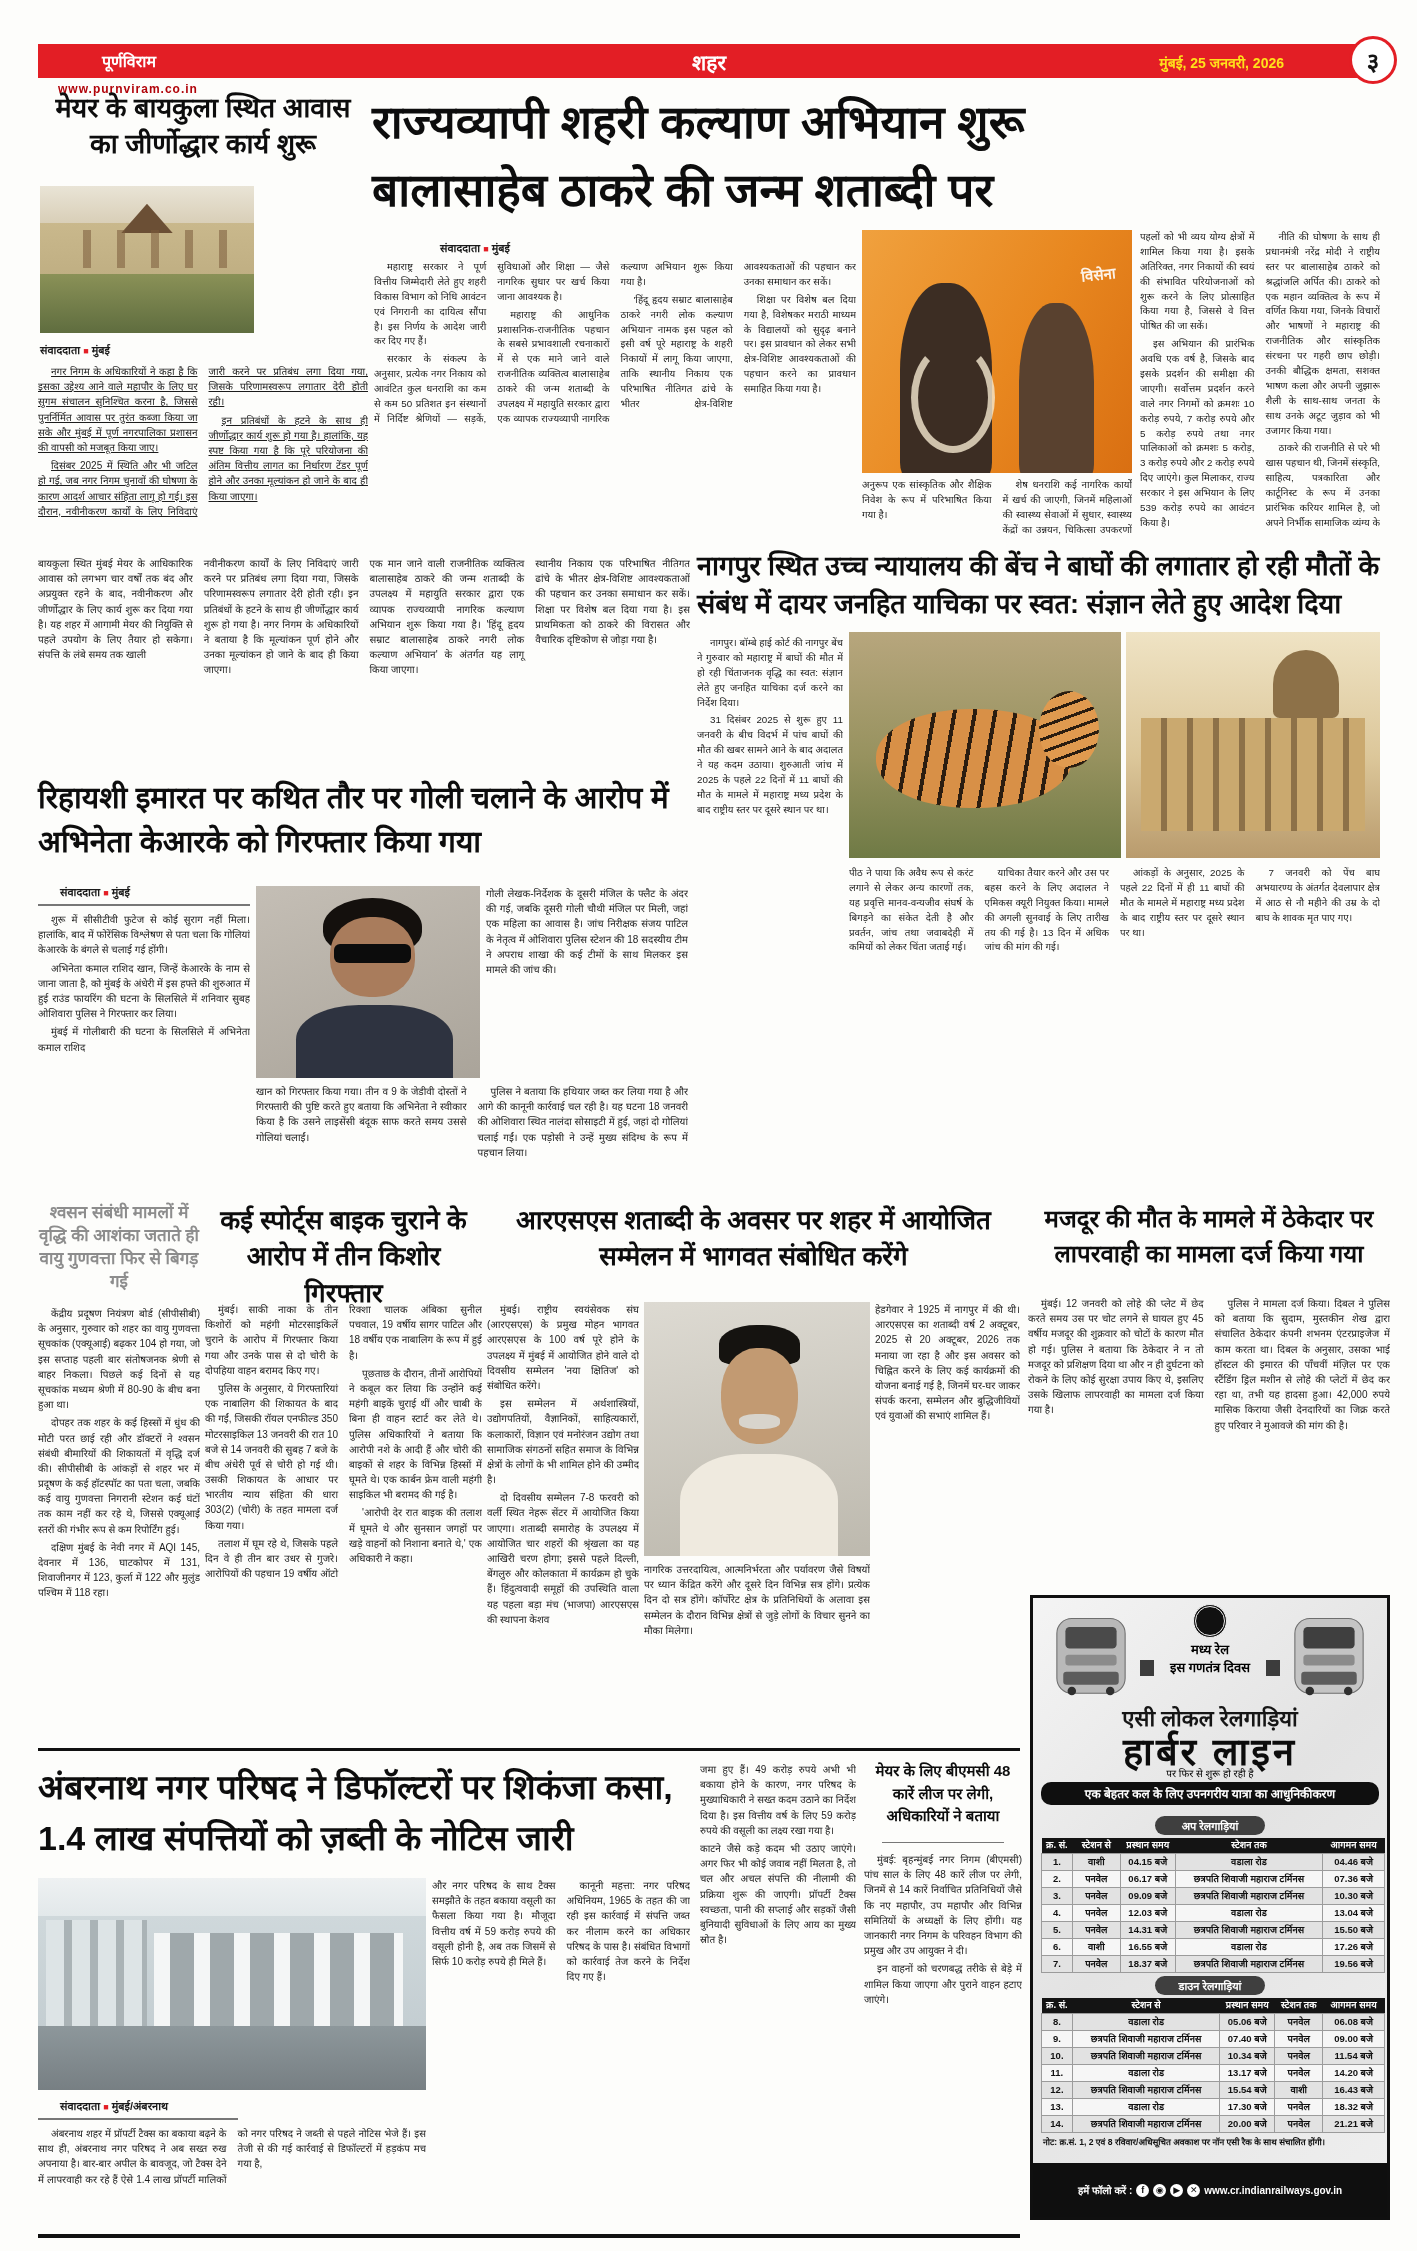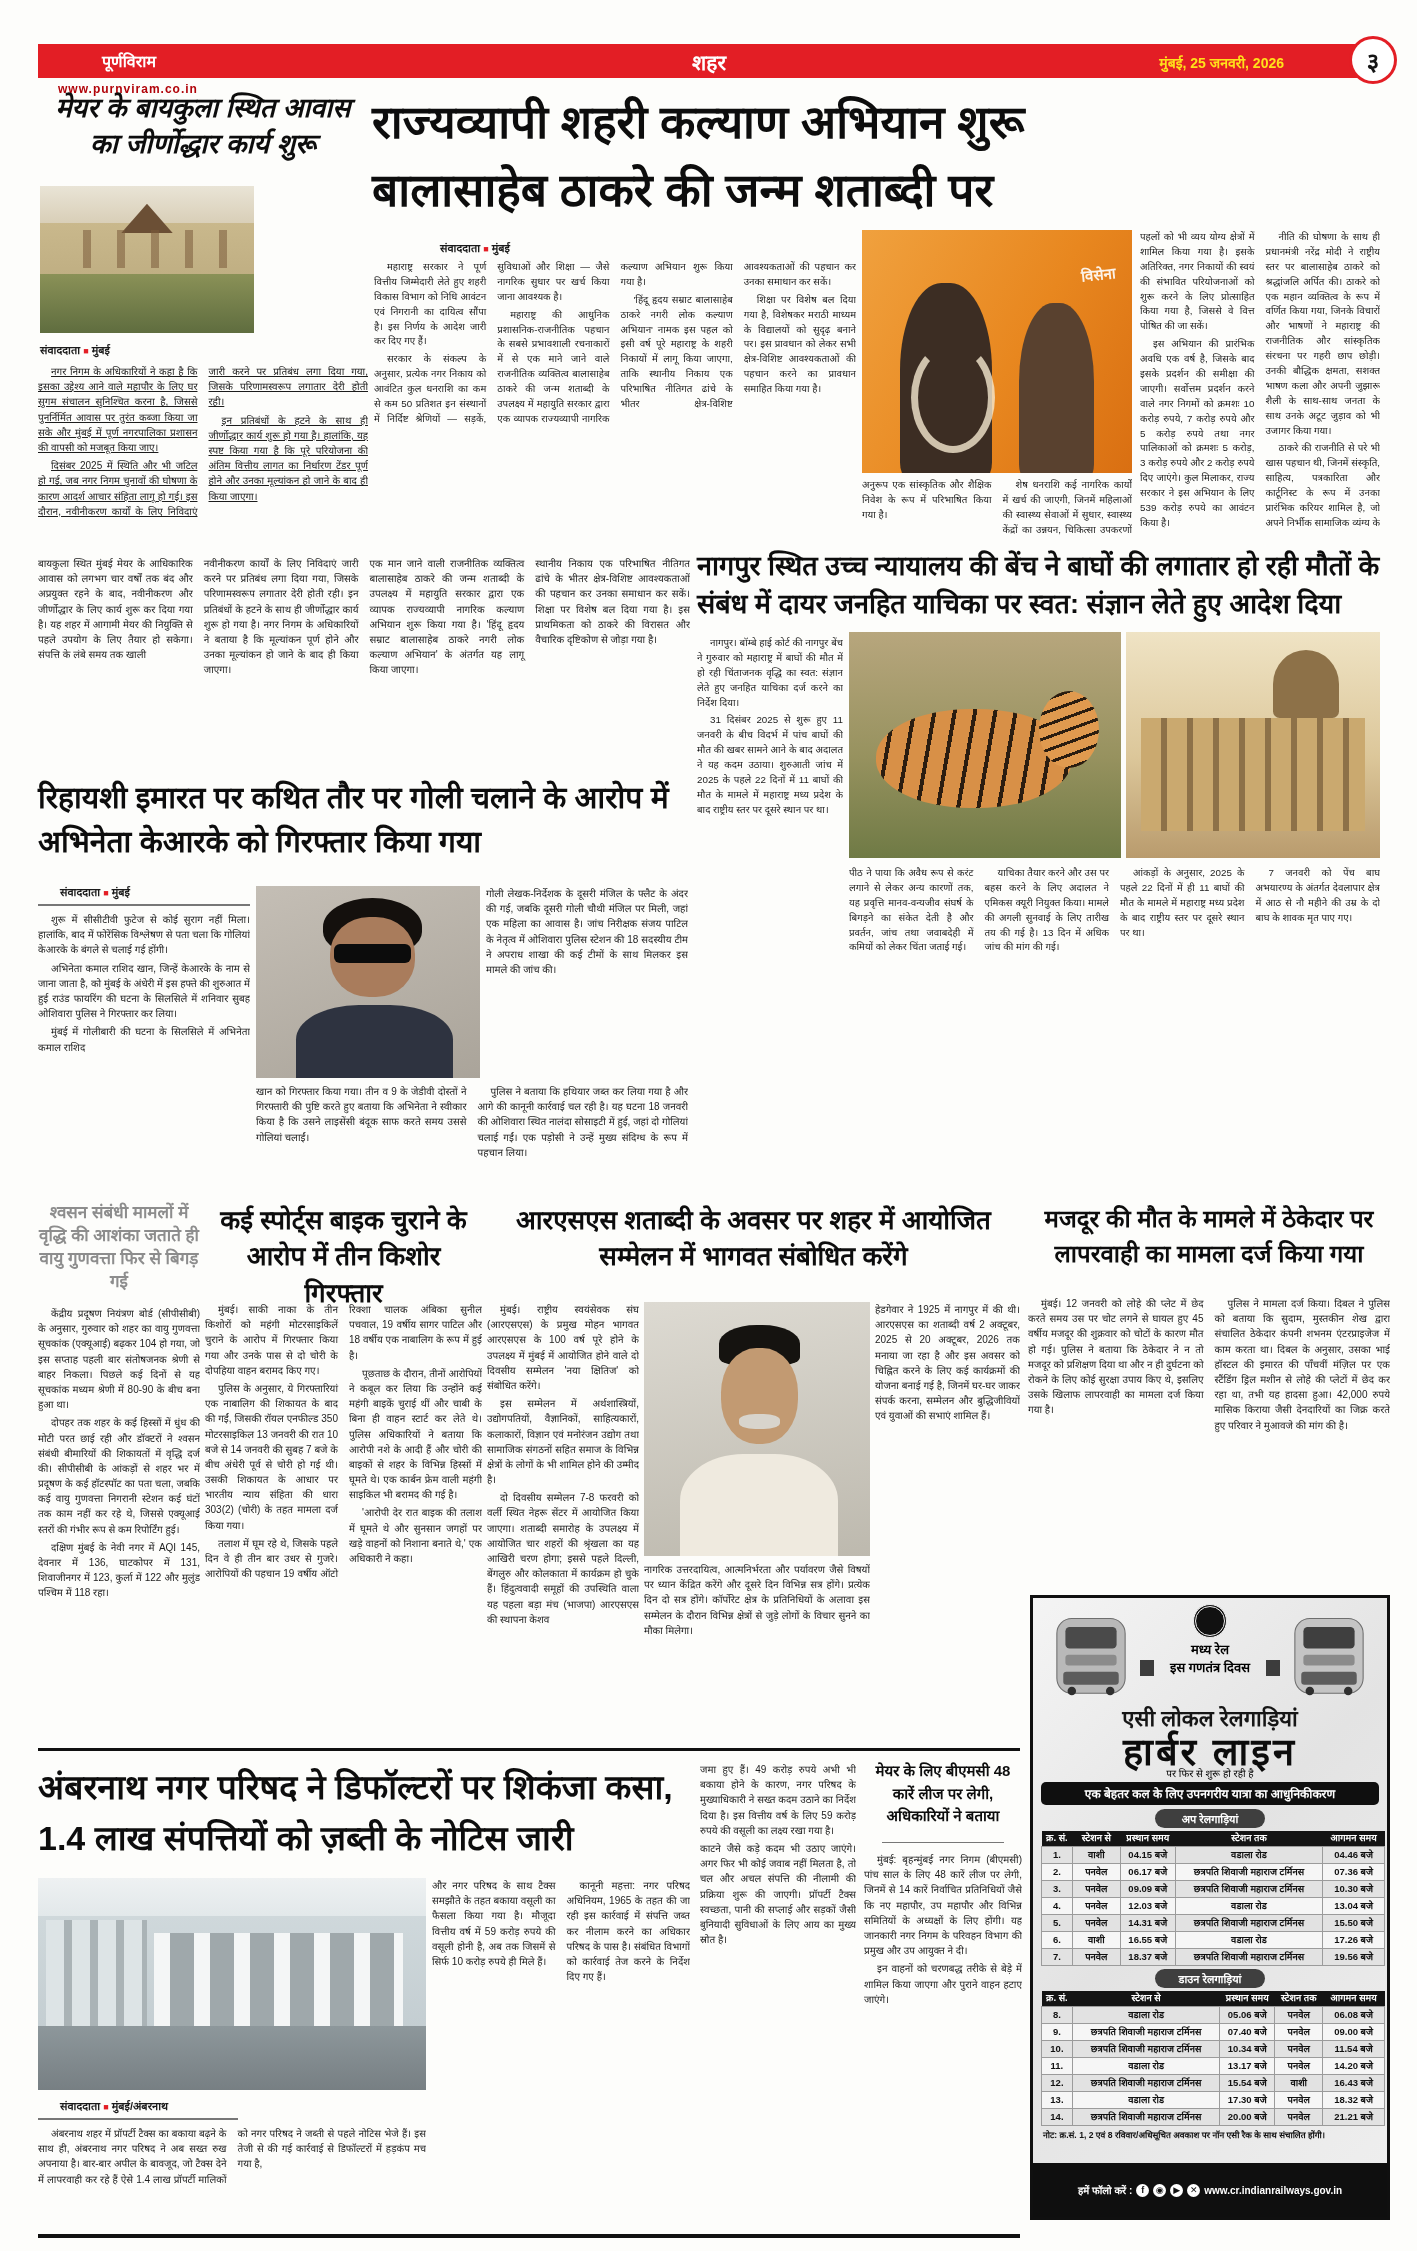--- a/index.html
+++ b/index.html
@@ -74,22 +74,22 @@
   .ad-center{position:absolute;left:50%;top:6px;transform:translateX(-50%);text-align:center;width:140px;}
   .cr-logo{width:34px;height:34px;margin:0 auto;border-radius:50%;background:#111;
            border:3px double #f0f0f0;box-sizing:border-box;}
   .cr-name{font-weight:800;font-size:13px;margin-top:2px;}
   .occasion{font-weight:800;font-size:13px;line-height:1.25;margin-top:2px;
             border-left:14px solid #3c3c3c;border-right:14px solid #3c3c3c;padding:0 4px;}
   .ad-t1{position:absolute;left:0;right:0;top:104px;text-align:center;font-size:22px;font-weight:800;color:#161616;}
   .ad-t2{position:absolute;left:0;right:0;top:126px;text-align:center;font-size:38px;font-weight:800;
          letter-spacing:3px;color:#0c0c0c;}
   .ad-t3{position:absolute;left:0;right:0;top:168px;text-align:center;font-size:10px;font-weight:400;}
-  .ad-tag{margin:8px 8px 4px;background:#0f0f0f;color:#fff;text-align:center;font-weight:700;font-size:12px;
-          padding:3px 5px;border-radius:5px;}
+  .ad-tag{margin:8px 8px 11px;background:#0f0f0f;color:#fff;text-align:center;font-weight:700;font-size:12px;
+          padding:3px 5px;border-radius:10px;}
   .ad-badge{display:block;margin:3px auto;background:#3f3f3f;color:#fff;width:110px;text-align:center;
             font-size:11px;font-weight:700;border-radius:10px;padding:2px 0;}
   .ad table{width:344px;margin:2px 8px;border-collapse:collapse;font-size:9.5px;color:#111;}
   .ad th{background:#141414;color:#fff;padding:2px 1px;font-size:9.5px;line-height:1.15;}
   .ad td{border:1px solid #9b9b9b;text-align:center;padding:1.5px 1px;font-weight:700;background:#f6f6f6;}
   .ad tr:nth-child(even) td{background:#e2e2e2;}
   .ad-note{margin:3px 10px 0;font-size:8.6px;font-weight:600;color:#111;}
   .ad-foot{position:absolute;left:0;right:0;bottom:0;background:#0f0f0f;color:#fff;font-size:10px;
            display:flex;align-items:center;justify-content:center;gap:4px;padding:20px 0;font-weight:700;}
   .sicon{display:inline-flex;width:13px;height:13px;border-radius:50%;background:#fff;color:#111;
@@ -101,21 +101,21 @@
 <div class="page">
 
   <div class="mast">
     <span class="paper">पूर्णविराम</span>
     <span class="sect">शहर</span>
     <span class="dateline">मुंबई, 25 जनवरी, 2026</span>
     <span class="pagenum">३</span>
   </div>
   <span class="web">www.purnviram.co.in</span>
 
-  <div class="abs hl center" style="left:38px;top:90px;width:330px;font-size:27px;line-height:1.35;font-style:italic;">मेयर के बायकुला स्थित आवास का जीर्णोद्धार कार्य शुरू</div>
+  <div class="abs hl center" style="left:38px;top:90px;width:330px;font-size:27px;line-height:1.35;">मेयर के बायकुला स्थित आवास का जीर्णोद्धार कार्य शुरू</div>
   <div class="photo ph-mansion" style="left:40px;top:186px;width:214px;height:147px;">
     <div class="roof"></div>
     <div class="win"></div>
   </div>
   <div class="abs byline" style="left:40px;top:342px;">
     <span>संवाददाता</span>
     <span class="sq">■</span>
     <span>मुंबई</span>
   </div>
   <div class="abs bt c2" style="left:38px;top:364px;width:330px;height:182px;text-decoration:underline;">

